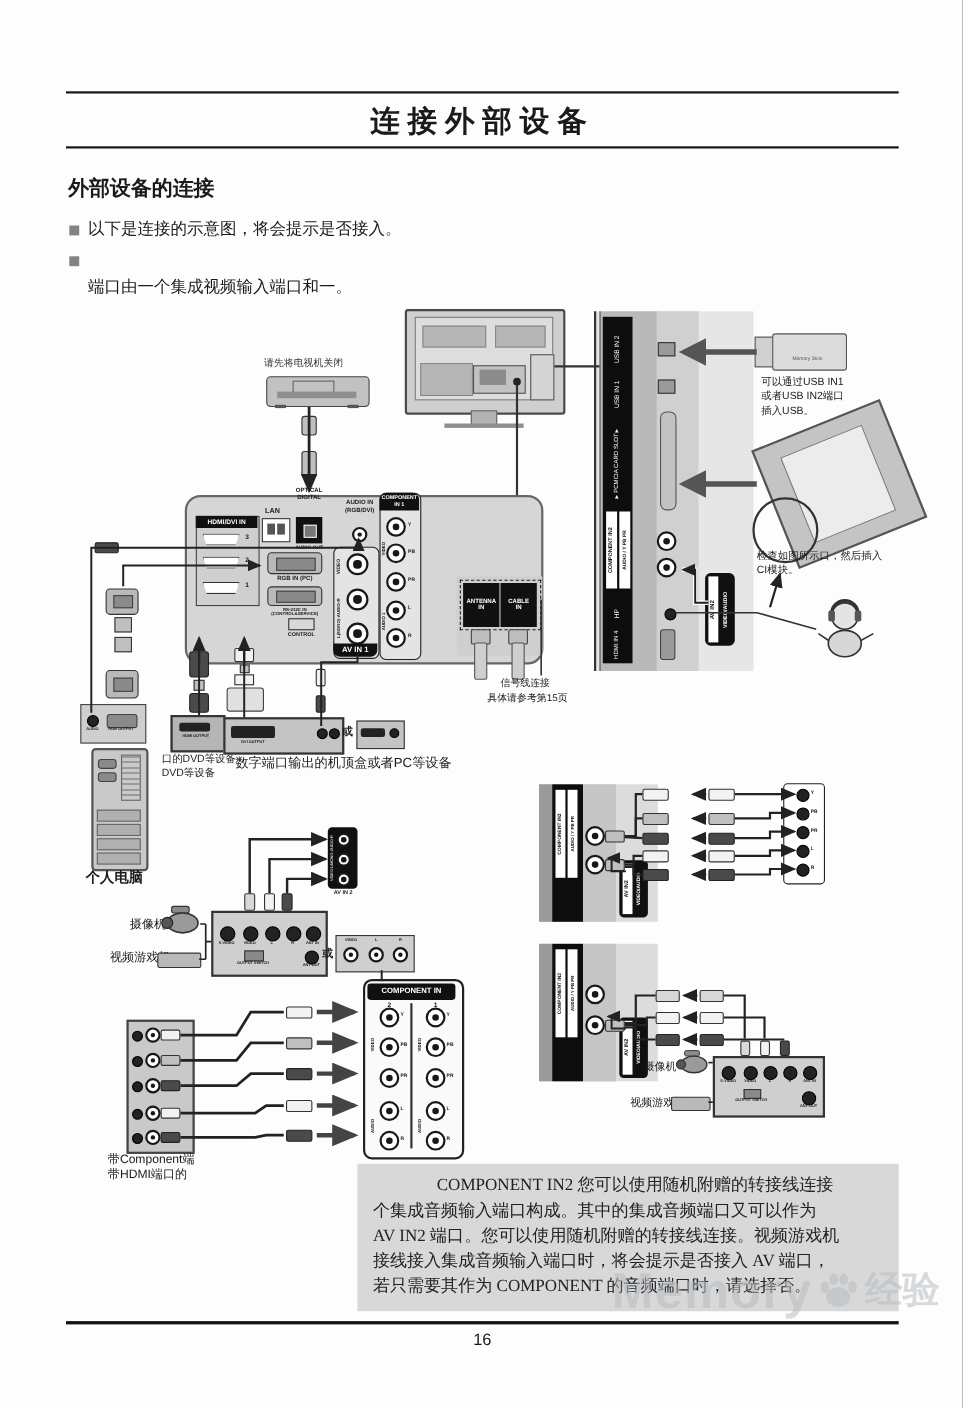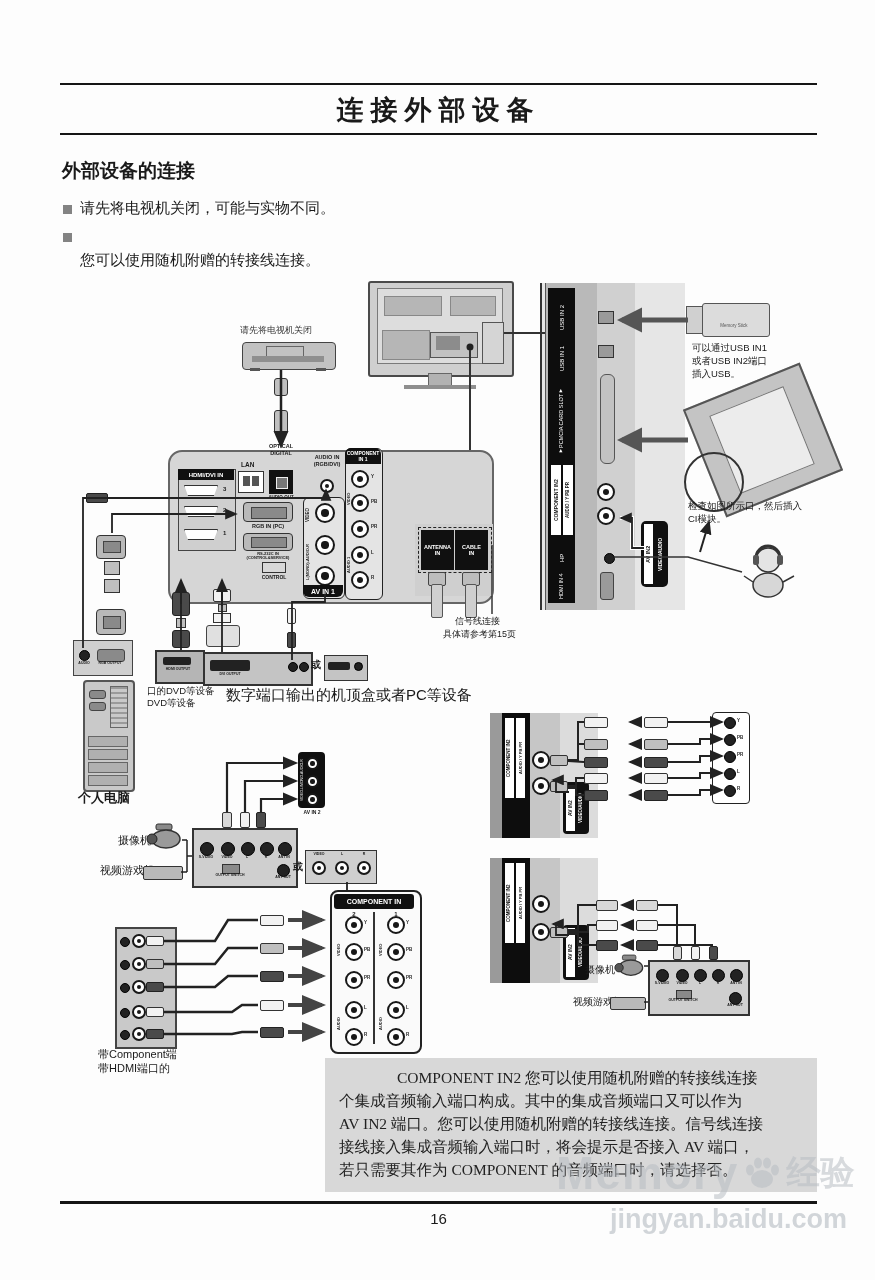--- a/index.html
+++ b/index.html
@@ -29,23 +29,23 @@
 <body>
 
 <div id="page">
 
   <div class="abs rule" style="left:60px;top:83px;width:757px;height:2px;"></div>
   <div class="abs" style="left:60px;top:92px;width:757px;height:36px;font-size:27px;font-weight:bold;letter-spacing:7px;text-align:center;">连接外部设备</div>
   <div class="abs rule" style="left:60px;top:133px;width:757px;height:2px;"></div>
 
   <div class="abs" style="left:62px;top:158px;font-size:19px;font-weight:bold;">外部设备的连接</div>
   <div class="abs" style="left:63px;top:205px;width:9px;height:9px;background:#838383;"></div>
-  <div class="abs ser" style="left:80px;top:199px;font-size:15px;">请先将电视机关闭，可能与实物不同。</div>
+  <div class="abs ser" style="left:80px;top:199px;font-size:15px;">以下是连接的示意图，将会提示是否接入。</div>
   <div class="abs" style="left:63px;top:233px;width:9px;height:9px;background:#838383;"></div>
-  <div class="abs ser" style="left:80px;top:251px;font-size:15px;">您可以使用随机附赠的转接线连接。</div>
+  <div class="abs ser" style="left:80px;top:251px;font-size:15px;">端口由一个集成视频输入端口和一。</div>
 
   <div class="abs" style="left:368px;top:281px;width:142px;height:92px;background:#cfcfcf;border:2px solid #4a4a4a;border-radius:3px;"></div>
   <div class="abs" style="left:377px;top:288px;width:124px;height:74px;background:#dddddd;border:1px solid #7a7a7a;"></div>
   <div class="abs" style="left:384px;top:296px;width:56px;height:18px;background:#b6b6b6;border:1px solid #888;"></div>
   <div class="abs" style="left:450px;top:296px;width:44px;height:18px;background:#b6b6b6;border:1px solid #888;"></div>
   <div class="abs" style="left:382px;top:330px;width:46px;height:28px;background:#b6b6b6;border:1px solid #888;"></div>
   <div class="abs" style="left:430px;top:332px;width:46px;height:24px;background:#c2c2c2;border:1.5px solid #555;"></div>
   <div class="abs" style="left:436px;top:336px;width:24px;height:14px;background:#8c8c8c;"></div>
   <div class="abs" style="left:482px;top:322px;width:20px;height:40px;background:#d5d5d5;border:1.5px solid #555;"></div>
   <div class="abs" style="left:428px;top:373px;width:22px;height:12px;background:#b2b2b2;border:1px solid #666;"></div>
@@ -245,21 +245,21 @@
   <div class="abs" style="left:206px;top:625px;width:32px;height:20px;background:#e0e0e0;border:1.5px solid #444;border-radius:3px;"></div>
   <div class="abs" style="left:203px;top:652px;width:106px;height:30px;background:#c4c4c4;border:2px solid #333;"></div>
   <div class="abs" style="left:210px;top:660px;width:40px;height:11px;background:#222;border-radius:2px;"></div>
   <div class="abs ctr tiny" style="left:208px;top:673px;width:44px;font-size:3.5px;font-weight:bold;">DVI OUTPUT</div>
   <div class="abs minijack" style="left:288px;top:662px;width:8px;height:8px;"></div>
   <div class="abs minijack" style="left:299px;top:662px;width:8px;height:8px;"></div>
   <div class="abs" style="left:311px;top:658px;font-size:10px;font-weight:bold;">或</div>
   <div class="abs" style="left:324px;top:655px;width:42px;height:24px;background:#c4c4c4;border:1.5px solid #333;"></div>
   <div class="abs" style="left:328px;top:662px;width:22px;height:8px;background:#222;border-radius:2px;"></div>
   <div class="abs minijack" style="left:354px;top:662px;width:7px;height:7px;"></div>
-  <div class="abs tiny" style="left:214px;top:687px;font-size:15px;margin-left:12px;">数字端口输出的机顶盒或者PC等设备</div>
+  <div class="abs tiny" style="left:214px;top:687px;font-size:12px;">数字端口输出的机顶盒或者PC等设备</div>
 
   <div class="abs plugw" style="left:287px;top:608px;width:9px;height:16px;border-radius:2px;"></div>
   <div class="abs plugd" style="left:287px;top:632px;width:9px;height:16px;border-radius:2px;"></div>
 
   <div class="abs" style="left:118px;top:833px;font-size:11px;">摄像机</div>
   <svg class="abs" style="left:146px;top:822px;" width="38" height="30" viewBox="0 0 38 30">
     <rect x="10" y="2" width="16" height="6" rx="2" fill="#8a8a8a" stroke="#333"></rect>
     <ellipse cx="20" cy="17" rx="14" ry="9" fill="#9a9a9a" stroke="#333" stroke-width="1.5"></ellipse>
     <circle cx="6" cy="17" r="5" fill="#555" stroke="#222"></circle>
   </svg>
@@ -489,40 +489,39 @@
     <rect x="10" y="2" width="16" height="6" rx="2" fill="#8a8a8a" stroke="#333"></rect>
     <ellipse cx="20" cy="17" rx="14" ry="9" fill="#9a9a9a" stroke="#333" stroke-width="1.5"></ellipse>
     <circle cx="6" cy="17" r="5" fill="#555" stroke="#222"></circle>
   </svg>
   <div class="abs" style="left:573px;top:995px;font-size:10px;">视频游戏机</div>
   <div class="abs" style="left:610px;top:997px;width:34px;height:11px;background:#b9b9b9;border:1.5px solid #333;border-radius:2px;"></div>
 
   <div class="abs ser" style="left:325px;top:1058px;width:492px;height:134px;background:#d8d8d8;padding:8px 14px;box-sizing:border-box;font-size:15.5px;line-height:23px;color:#222;">
     <div style="padding-left:58px;">COMPONENT IN2 您可以使用随机附赠的转接线连接</div>
     <div>个集成音频输入端口构成。其中的集成音频端口又可以作为</div>
-    <div>AV IN2 端口。您可以使用随机附赠的转接线连接。信号线连接</div>
+    <div>AV IN2 端口。您可以使用随机附赠的转接线连接。视频游戏机</div>
     <div>接线接入集成音频输入端口时，将会提示是否接入 AV 端口，</div>
     <div>若只需要其作为 COMPONENT 的音频端口时，请选择否。</div>
   </div>
 
   <div class="abs rule" style="left:60px;top:1201px;width:757px;height:2.5px;"></div>
   <div class="abs" style="left:60px;top:1210px;width:757px;text-align:center;font-size:15px;">16</div>
 
   <div class="abs" style="left:556px;top:1146px;display:flex;align-items:center;gap:4px;opacity:0.55;">
     <span style="font-size:46px;font-weight:bold;color:#b9bec4;letter-spacing:1px;">Memory</span>
     <svg width="40" height="40" viewBox="0 0 40 40">
       <ellipse cx="20" cy="26" rx="11" ry="9" fill="#b9bec4"></ellipse>
       <ellipse cx="8" cy="17" rx="4" ry="5.5" fill="#b9bec4"></ellipse>
       <ellipse cx="16" cy="10" rx="4" ry="5.5" fill="#b9bec4"></ellipse>
       <ellipse cx="25" cy="10" rx="4" ry="5.5" fill="#b9bec4"></ellipse>
       <ellipse cx="33" cy="17" rx="4" ry="5.5" fill="#b9bec4"></ellipse>
     </svg>
     <span style="font-size:34px;font-weight:bold;color:#b9bec4;">经验</span>
   </div>
-  <div class="abs" style="left:610px;top:1204px;font-size:27px;font-weight:bold;color:#c3c8cd;opacity:0.75;">jingyan.baidu.com</div>
 
   <svg class="abs" style="left:0;top:0;pointer-events:none;" width="875" height="1280" viewBox="0 0 875 1280">
     <defs>
       <marker id="aR" markerWidth="8" markerHeight="8" refX="6" refY="3" orient="auto">
           <path d="M0,0 L7,3 L0,6 Z" fill="#222"></path>
         </marker>
       <marker id="aRb" markerWidth="7" markerHeight="7" refX="5" refY="2.5" orient="auto">
           <path d="M0,0 L6,2.5 L0,5 Z" fill="#444"></path>
         </marker>
       <marker id="aBig" markerWidth="6" markerHeight="6" refX="4" refY="2.5" orient="auto">

